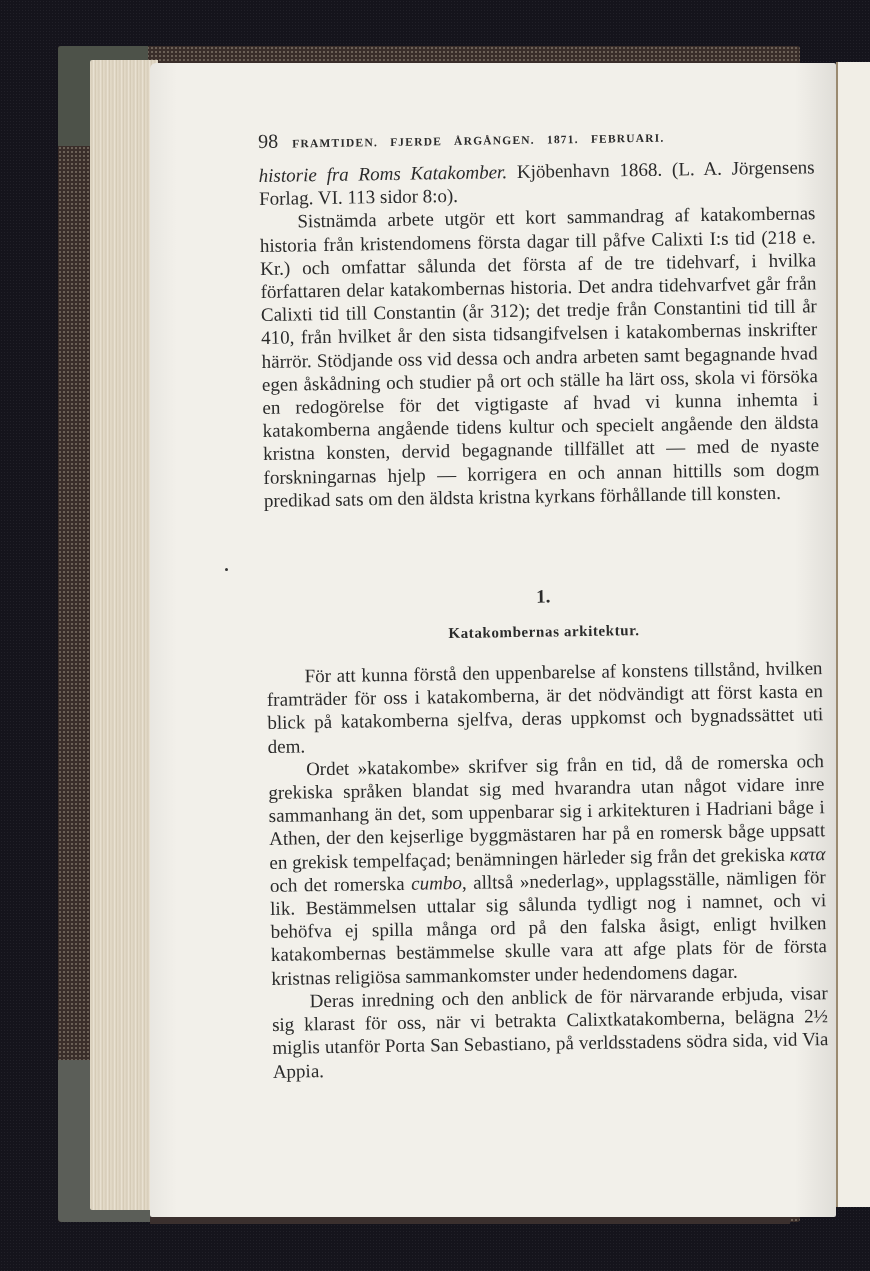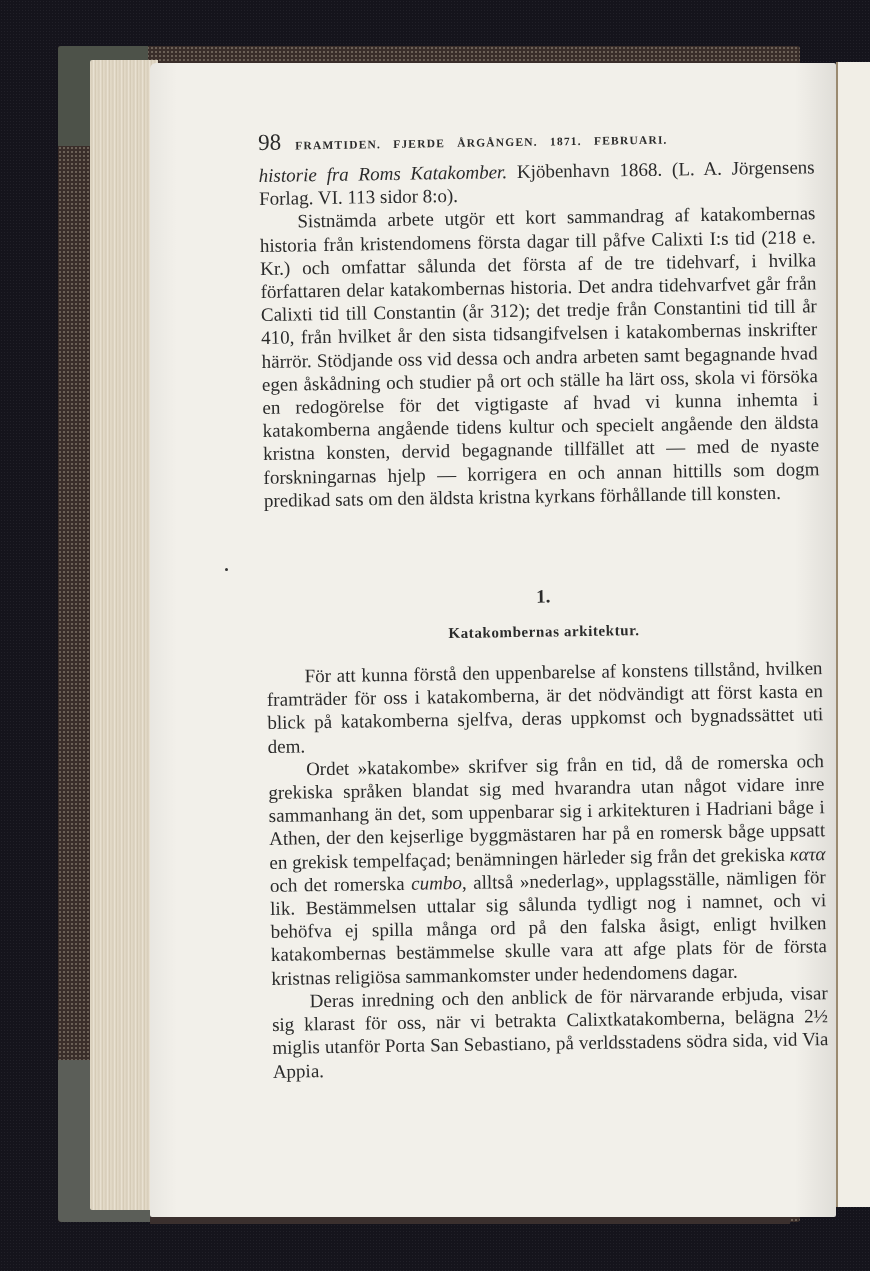--- a/index.html
+++ b/index.html
@@ -49,21 +49,21 @@
   .text-block {
     position: absolute; left: 258px; top: 130px; width: 556px;
     color: #2b2b2b;
     transform: rotate(-0.9deg);
     transform-origin: 0 0;
   }
   .running-head {
     display: flex; align-items: baseline; gap: 14px;
     height: 34px;
   }
-  .running-head .page-no { font-size: 23px; }
+  .running-head .page-no { font-size: 20px; }
   .running-head .head-text {
     font-size: 11.5px; letter-spacing: 1.2px; font-weight: bold;
     word-spacing: 8px;
   }
   p {
     margin: 0; font-size: 19px; line-height: 23.2px;
     text-align: justify; hyphens: manual;
   }
   p.indent { text-indent: 38px; }
   .section-no {

